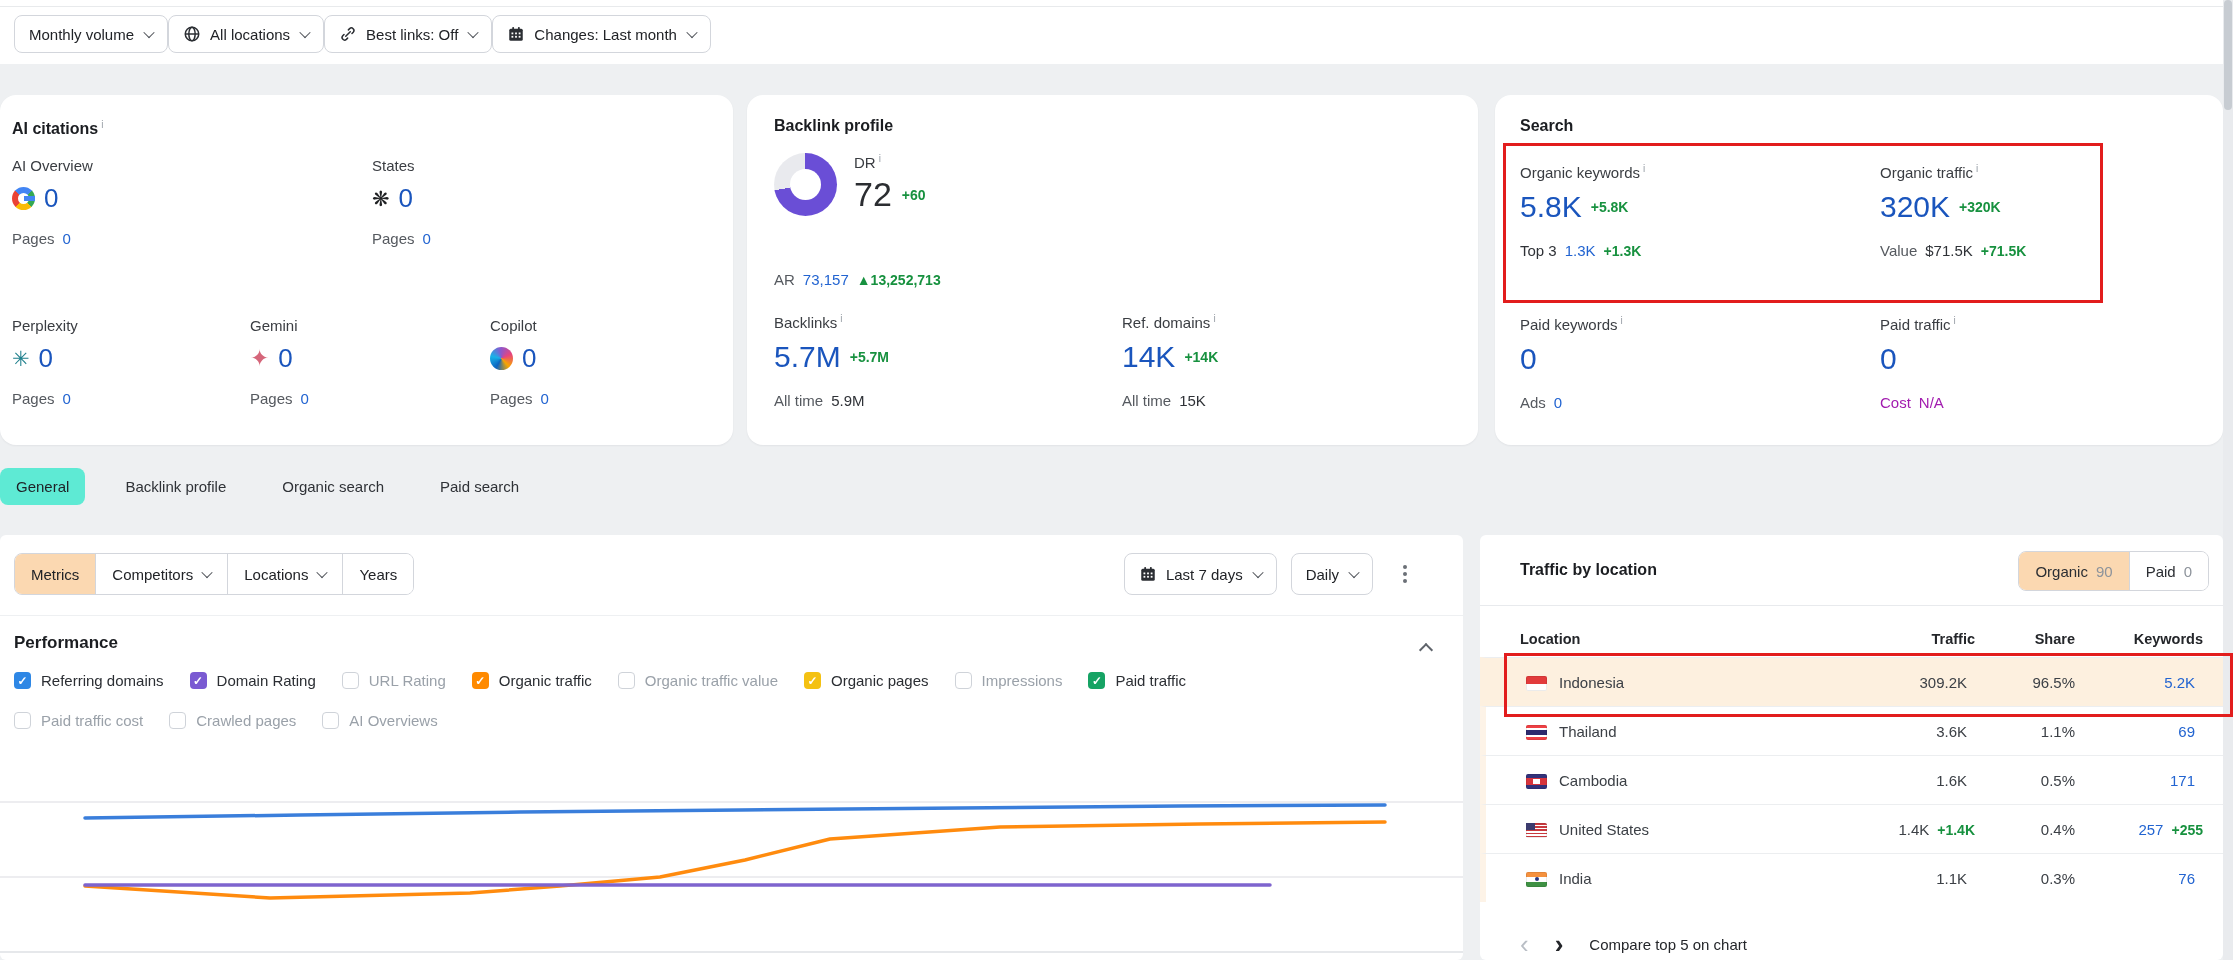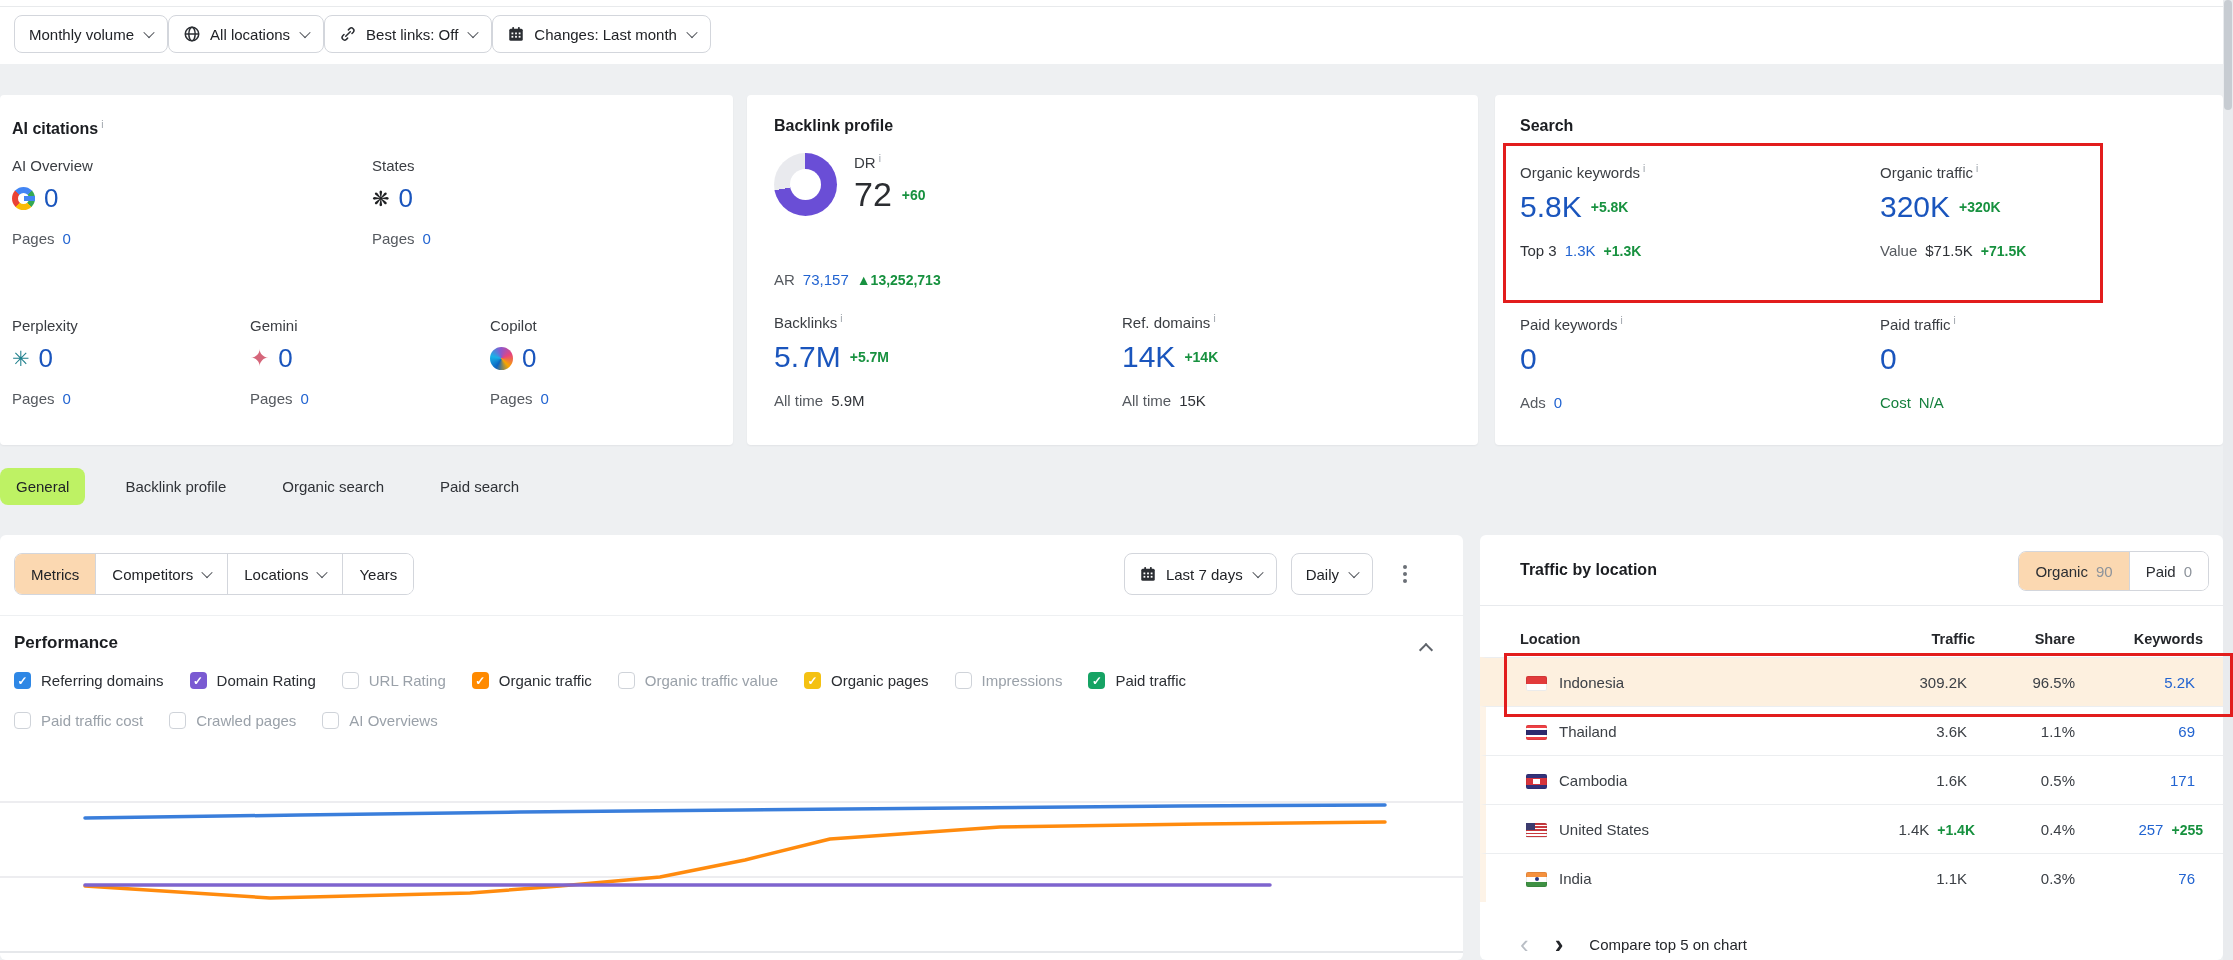--- a/index.html
+++ b/index.html
@@ -11,36 +11,36 @@
   .topline{position:absolute;left:0;top:6px;width:2223px;height:1px;background:#e8eaec;}
   .tb-row{position:absolute;left:14px;top:15px;display:flex;}
   .tb-btn{display:flex;align-items:center;gap:9px;height:36px;padding:0 14px;
           border:1px solid #d3d6dc;border-radius:8px;background:#fff;font-size:15px;color:#212327;cursor:pointer;}
   .chev{display:inline-block;width:7px;height:7px;border-right:1.7px solid #4c5056;border-bottom:1.7px solid #4c5056;
         transform:rotate(45deg) translate(-1px,-1px);margin-left:2px;}
   .chev-up{display:inline-block;width:8px;height:8px;border-right:2px solid #5f646b;border-bottom:2px solid #5f646b;
         transform:rotate(225deg);}
 
   
-  .card{position:absolute;background:#fff;border-radius:4px;box-shadow:0 1px 2px rgba(27,31,43,.06);}
+  .card{position:absolute;background:#fff;border-radius:16px;box-shadow:0 1px 2px rgba(27,31,43,.06);}
   .card-title{position:absolute;font-size:16px;font-weight:bold;color:#1b1d21;}
   sup.info{color:#9aa0a8;font-size:10px;margin-left:3px;font-weight:normal;cursor:pointer;}
 
   .m-block{position:absolute;}
   .m-lbl{font-size:15px;color:#3a3d42;}
   .val-row{display:flex;align-items:center;gap:9px;margin-top:9px;}
   .num-ai{font-size:26px;color:#1a55bd;}
   .num-big{font-size:30px;color:#1a55bd;}
   .rate-num{font-size:34px;color:#2b2d31;}
   .delta{color:#17913f;font-size:14px;font-weight:600;}
   .sub-row{margin-top:18px;font-size:15px;color:#55595f;display:flex;gap:8px;align-items:baseline;}
   .sub-blue{color:#2264d1;cursor:pointer;}
   .sub-dark{color:#2f3237;}
   .sub-muted,. faint{color:#b4b9c0;}
-  .sub-faint{color:#15803d;}
+  .sub-faint{color:#a21caf;}
   .pages-row{margin-top:16px;font-size:15px;color:#55595f;display:flex;gap:8px;}
 
   
   .gicon{position:relative;width:23px;height:23px;border-radius:50%;
          background:conic-gradient(from -45deg,#4285f4 0 25%,#34a853 25% 50%,#fbbc05 50% 75%,#ea4335 75% 100%);}
   .gicon::after{content:"";position:absolute;inset:6px;background:#fff;border-radius:50%;}
   .gicon i{position:absolute;right:0;top:9px;width:11px;height:5px;background:#4285f4;z-index:2;}
   .glyph{font-size:21px;line-height:1;}
   .openai{color:#1f2123;}
   .perpl{color:#20808d;}
@@ -53,21 +53,21 @@
   .donut{width:63px;height:63px;border-radius:50%;position:relative;flex:0 0 auto;}
   .donut::after{content:"";position:absolute;inset:16px;background:#fff;border-radius:50%;}
   .big-row{display:flex;align-items:center;gap:10px;margin-top:4px;}
 
   
   .annotation{position:absolute;border:3px solid #e21d1d;pointer-events:none;z-index:50;}
 
   
   .tabs{position:absolute;left:0;top:468px;display:flex;align-items:center;gap:24px;}
   .tab{font-size:15px;color:#2f3237;padding:10px 16px;cursor:pointer;border-radius:8px;}
-  .tab.active{background:#bef264;color:#1f2126;}
+  .tab.active{background:#5eead4;color:#1f2126;}
 
   
   .panel-main{position:absolute;left:0;top:535px;width:1463px;height:425px;background:#fff;border-radius:6px;}
   .seg-group{position:absolute;left:14px;top:18px;display:inline-flex;border:1px solid #d3d6dc;border-radius:8px;overflow:hidden;height:40px;background:#fff;}
   .seg{display:flex;align-items:center;gap:8px;padding:0 16px;font-size:15px;color:#212327;cursor:pointer;background:#fff;}
   .seg + .seg{border-left:1px solid #d3d6dc;}
   .seg.active{background:#fbd8b1;}
   .right-controls{position:absolute;right:40px;top:18px;display:flex;align-items:center;gap:14px;}
   .kebab{width:36px;height:40px;display:flex;flex-direction:column;gap:3px;align-items:center;justify-content:center;cursor:pointer;}
   .kebab i{width:4px;height:4px;border-radius:50%;background:#6b7077;}

